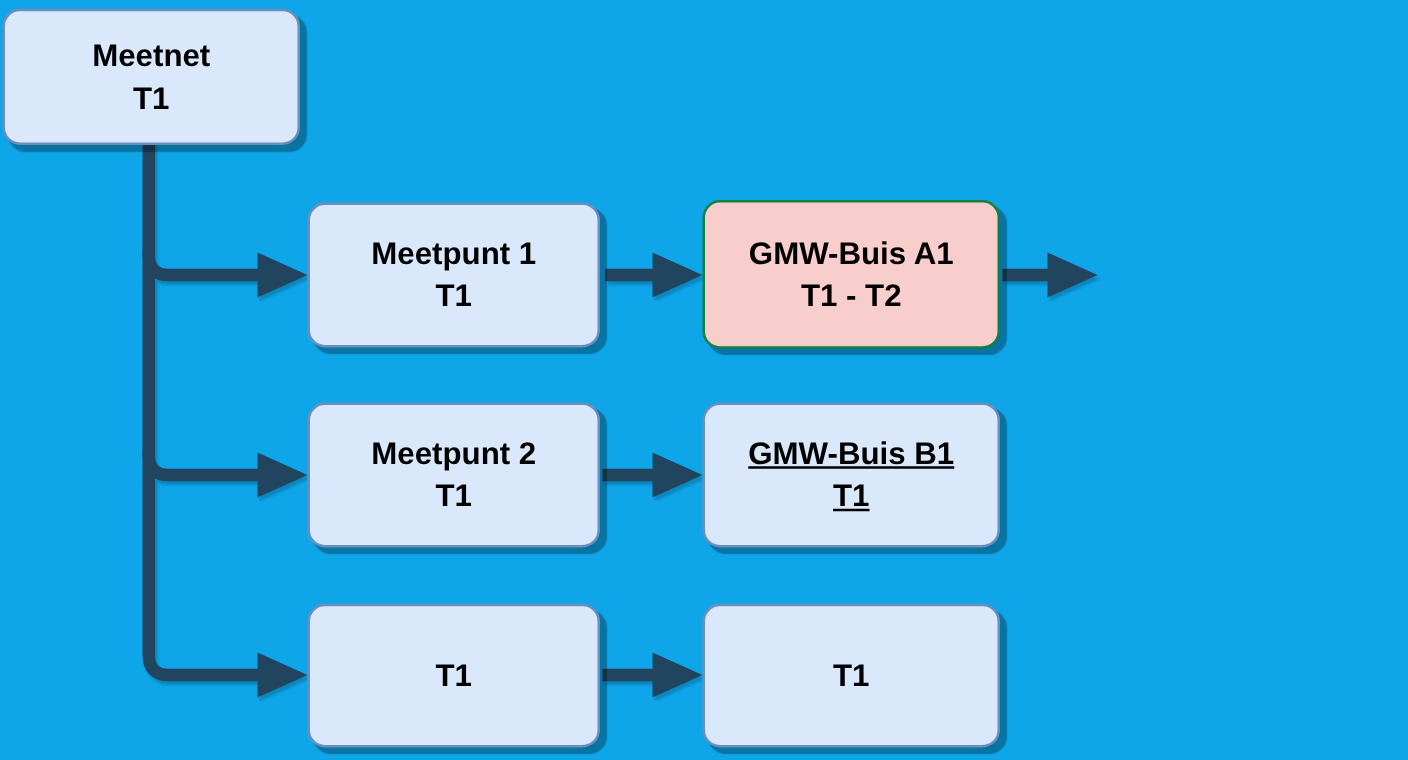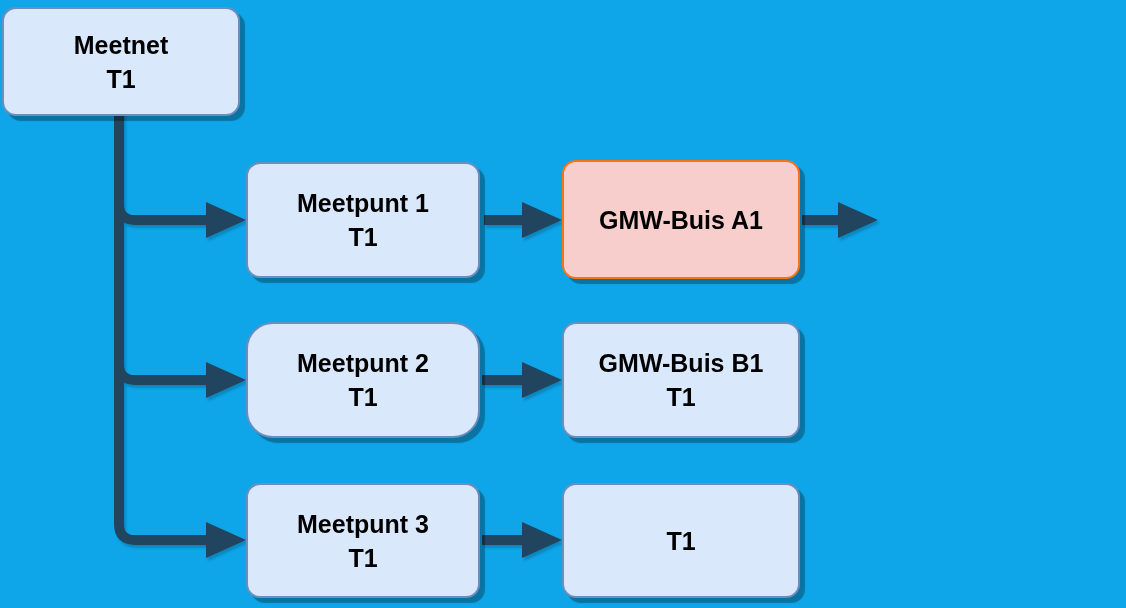--- a/index.html
+++ b/index.html
@@ -37,29 +37,29 @@
     line-height: 34px;
     color: #000000;
     box-shadow: 5px 5px 1px rgba(0,0,0,0.30);
   }
   .node.blue {
     background: #dae8fc;
     border: 2px solid #6c8ebf;
   }
   .node.red {
     background: #f8cecc;
-    border: 2px solid #f97316;
+    border: 2px solid #15803d;
   }
   
   #node-meetnet     { left: 2px;   top: 7px;   width: 238px; height: 109px; }
   #node-meetpunt-1  { left: 246px; top: 162px; width: 234px; height: 116px; }
   #node-gmw-buis-a1 { left: 562px; top: 160px; width: 238px; height: 119px; }
   #node-gmw-buis-a2 { left: 878px; top: 162px; width: 240px; height: 117px; }
-  #node-meetpunt-2  { left: 246px; top: 322px; width: 234px; height: 116px; border-radius: 27px; }
-  #node-gmw-buis-b1 { left: 562px; top: 322px; width: 238px; height: 116px; }
+  #node-meetpunt-2  { left: 246px; top: 322px; width: 234px; height: 116px; }
+  #node-gmw-buis-b1 { left: 562px; top: 322px; width: 238px; height: 116px; text-decoration: underline; }
   #node-meetpunt-3  { left: 246px; top: 483px; width: 234px; height: 115px; }
   #node-gmw-buis-c1 { left: 562px; top: 483px; width: 238px; height: 115px; }
 </style>
 </head>
 <body>
 
 <div class="canvas">
 
   <svg class="edges-svg" viewBox="0 0 1126 608" aria-hidden="true">
 
@@ -89,35 +89,35 @@
     <div>T1</div>
   </div>
 
   <div class="node blue" id="node-meetpunt-1">
     <div>Meetpunt 1</div>
     <div>T1</div>
   </div>
 
   <div class="node red" id="node-gmw-buis-a1">
     <div>GMW-Buis A1</div>
+    <div>T1 - T2</div>
   </div>
 
 
   <div class="node blue" id="node-meetpunt-2">
     <div>Meetpunt 2</div>
     <div>T1</div>
   </div>
 
   <div class="node blue" id="node-gmw-buis-b1">
     <div>GMW-Buis B1</div>
     <div>T1</div>
   </div>
 
   <div class="node blue" id="node-meetpunt-3">
-    <div>Meetpunt 3</div>
     <div>T1</div>
   </div>
 
   <div class="node blue" id="node-gmw-buis-c1">
     <div>T1</div>
   </div>
 
 </div>
 
 </body></html>

